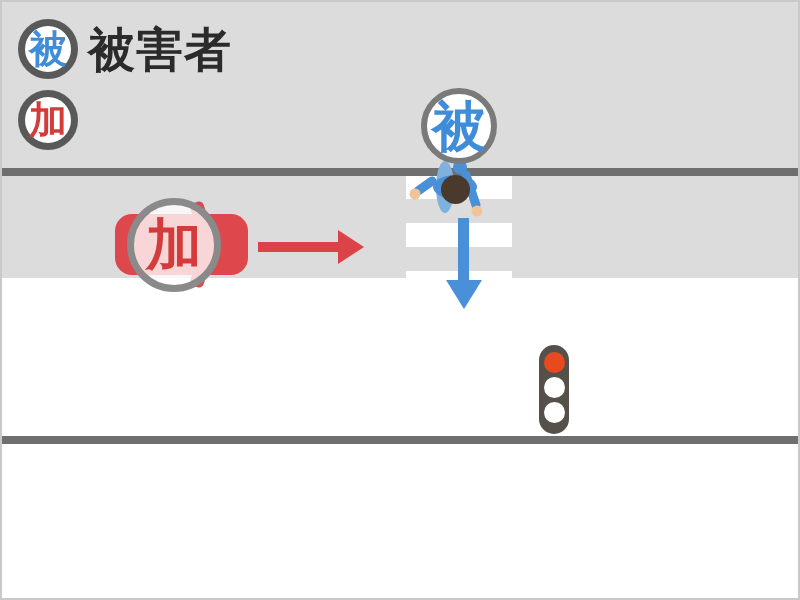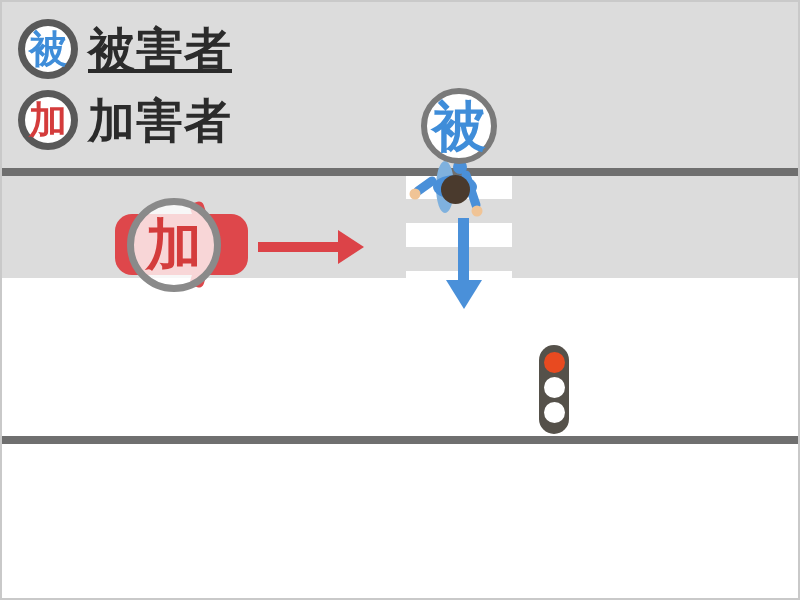--- a/index.html
+++ b/index.html
@@ -37,21 +37,21 @@
   }
   .legend-badge.victim { top: 17px; }
   .legend-badge.offender { top: 88px; }
   .badge-glyph { font-weight: bold; font-size: 38px; line-height: 1; }
   .badge-glyph.blue { color: #3f8dd9; }
   .badge-glyph.red { color: #d43c3c; }
   .legend-label {
     position: absolute; left: 86px; font-size: 47px; font-weight: bold;
     color: #2b2b2b; line-height: 1; z-index: 6; letter-spacing: 1px;
   }
-  .legend-label.victim { top: 24px; text-decoration: underline; }
+  .legend-label.victim { top: 24px; }
   .legend-label.offender { top: 95px; }
 
   
   .marker {
     position: absolute; box-sizing: border-box; border-radius: 50%;
     display: flex; align-items: center; justify-content: center; z-index: 6;
   }
   .marker.victim {
     left: 419px; top: 86px; width: 76px; height: 76px;
     border: 6px solid #7a7a7a; background: #ffffff;
@@ -96,21 +96,20 @@
 <div class="canvas">
 
   <div class="legend-badge victim">
     <span class="badge-glyph blue">被</span>
   </div>
   <div class="legend-label victim">被害者</div>
 
   <div class="legend-badge offender">
     <span class="badge-glyph red">加</span>
   </div>
-  <div class="legend-label offender">加害者</div>
 
   <div class="road-surface"></div>
   <div class="road-line top"></div>
   <div class="road-line bottom"></div>
 
   <div class="stripe s1"></div>
   <div class="stripe s2"></div>
   <div class="stripe s3"></div>
   <div class="stripe s4"></div>
   <div class="stripe s5"></div>

